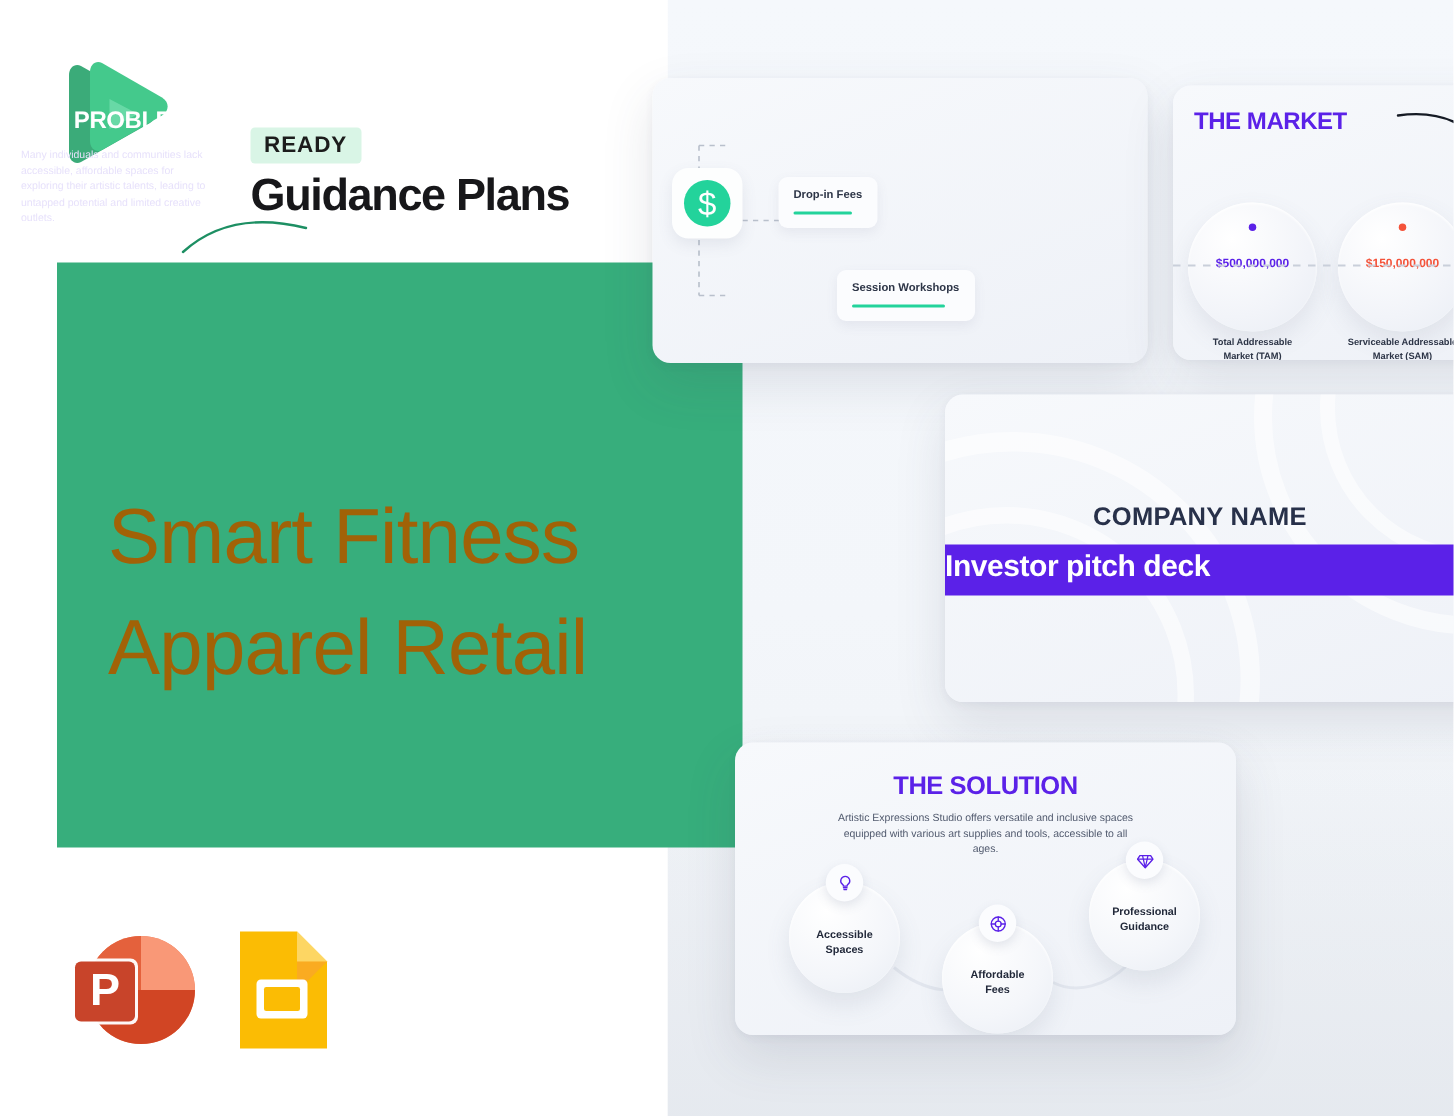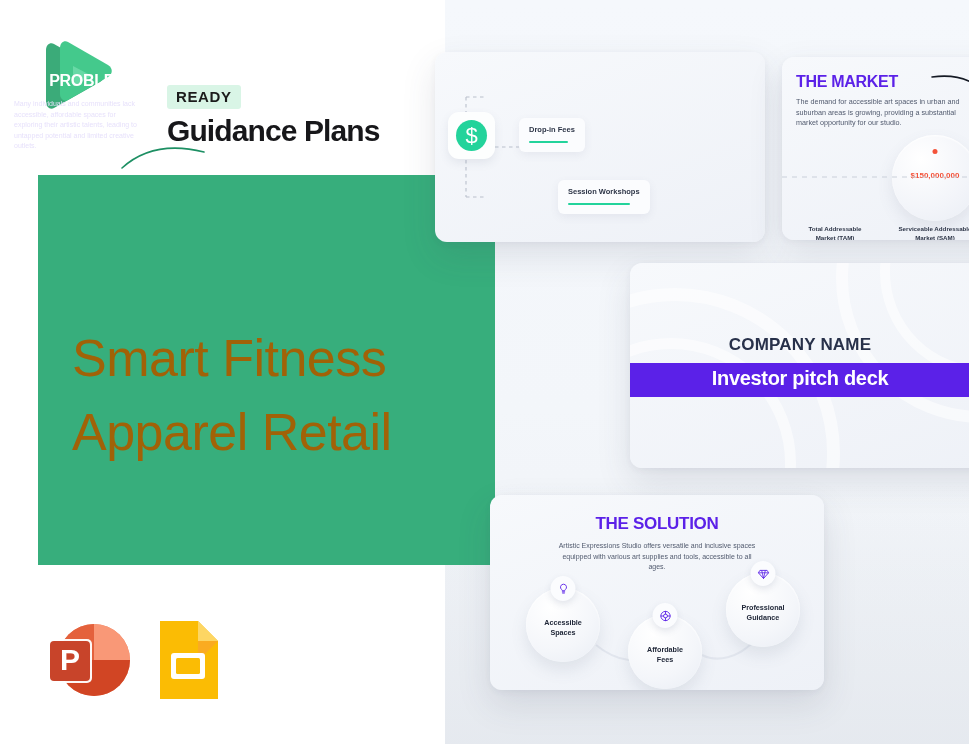--- a/index.html
+++ b/index.html
@@ -133,21 +133,21 @@
   .mk-cap2 { left:103px; top:168px; }
   .mk-arrow { position:absolute; left:148px; top:14px; width:70px; height:46px; }
 
   
   .slide-cn { left: 630px; top: 263px; width: 400px; height: 205px; }
   .cn-deco { position:absolute; inset:0; overflow:hidden; }
   .cn-ring { position:absolute; border-radius:50%; border:10px solid rgba(255,255,255,.55); }
   .cn-name { position:absolute; left:0; width:340px; top:72px; text-align:center;
              font-size:17px; font-weight:800; color:#28314a; letter-spacing:.2px; }
   .cn-band { position:absolute; left:0; top:100px; width:100%; height:34px; background:#5b21e8; }
-  .cn-band-text { position:absolute; left:0; width:340px; top:104px; text-align:center;
+  .cn-band-text { position:absolute; left:0; width:340px; top:104px; 
                   font-size:20px; font-weight:800; color:#fff; letter-spacing:-.3px; }
 
   
   .slide-sol { left: 490px; top: 495px; width: 334px; height: 195px; }
   .sol-title { position:absolute; left:0; right:0; top:19px; text-align:center; font-size:17px; font-weight:800; color:#5b21e8; letter-spacing:-.3px; }
   .sol-desc { position:absolute; left:64px; width:206px; top:46px; text-align:center; font-size:7px; line-height:10.5px; color:#515a6e; }
   .sol-node { position:absolute; width:74px; height:74px; border-radius:50%;
     background: radial-gradient(circle at 34% 26%, #ffffff 0%, #f4f6fa 60%, #e9edf4 100%);
     box-shadow: 0 8px 16px rgba(95,105,135,.13), inset 0 1px 2px #fff; }
   .sol-n1 { left:36px; top:93px; }
@@ -231,27 +231,30 @@
   </div>
   <div class="bm-item bm-i2">
     <div class="bm-item-label">Session Workshops</div>
     <div class="bm-item-bar"></div>
   </div>
 
 </div>
 
 <div class="slide slide-mk">
   <div class="mk-title">THE MARKET</div>
-  <div class="mk-desc">The demand for accessible art spaces in urban and suburban areas is growing, providing a substantial market opportunity for our studio.</div>
 
   <svg class="mk-arrow" viewBox="0 0 70 46">
     <path d="M2 6 C30 2 54 12 60 34" stroke="#151a24" stroke-width="1.6" fill="none" stroke-linecap="round"></path>
     <path d="M53 30 L61 37 L60 26" fill="#151a24"></path>
   </svg>
 
+  <div class="mk-circle mk-c1">
+    <span class="mk-dot" style="background:#5b21e8"></span>
+    <div class="mk-val" style="color:#5b21e8">$500,000,000</div>
+  </div>
   <div class="mk-cap mk-cap1" style="white-space:pre-line">Total Addressable
 Market (TAM)</div>
 
   <div class="mk-circle mk-c2">
     <span class="mk-dot" style="background:#f4533a"></span>
     <div class="mk-val" style="color:#f4533a">$150,000,000</div>
   </div>
   <div class="mk-cap mk-cap2" style="white-space:pre-line">Serviceable Addressable
 Market (SAM)</div>
 

